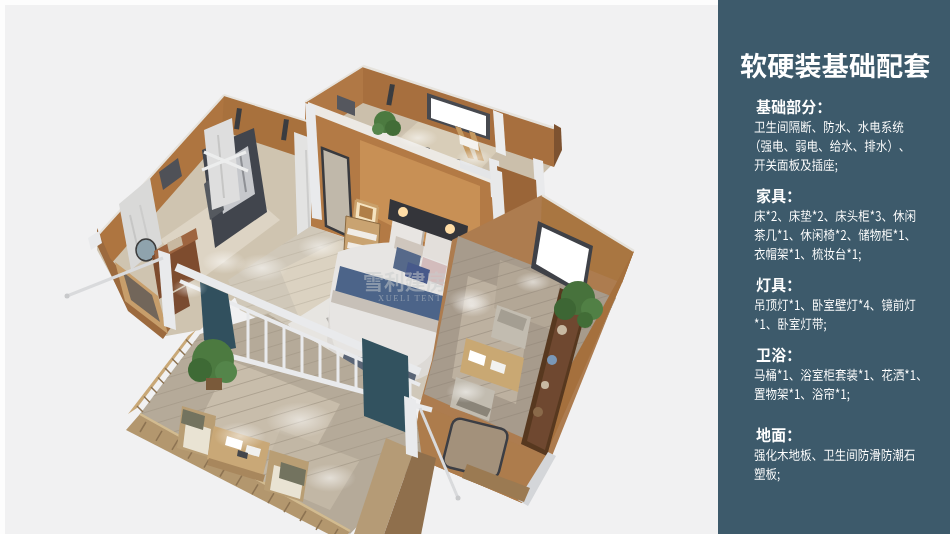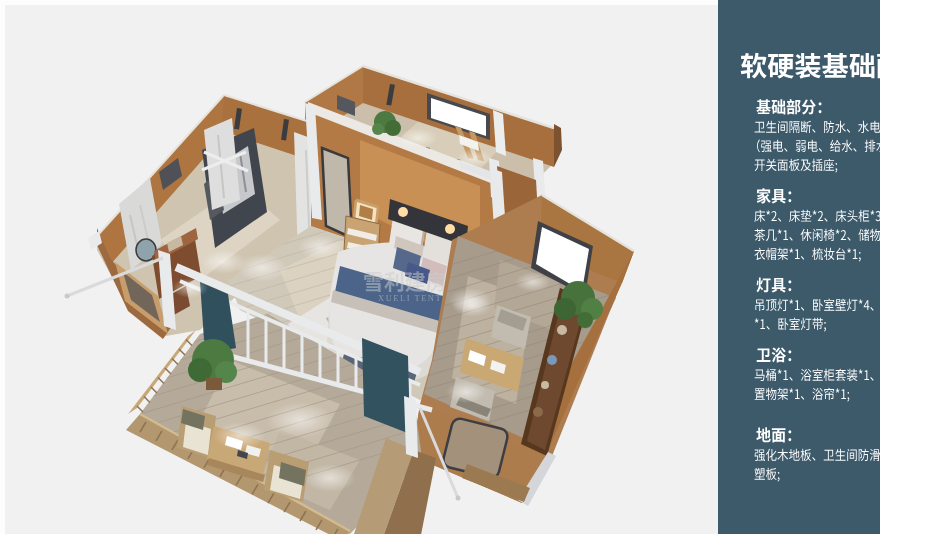--- a/index.html
+++ b/index.html
@@ -1,14 +1,14 @@
 <!DOCTYPE html>
 <html><head><meta charset="utf-8"><style>
 html,body{margin:0;padding:0;background:#fff;font-family:"Liberation Sans",sans-serif;}
-#stage{position:relative;width:880px;height:534px;overflow:hidden;background:#f1f1f2;}
+#stage{position:relative;width:950px;height:534px;overflow:hidden;background:#f1f1f2;}
 </style></head><body>
 <div id="stage">
 <svg width="950" height="534" viewBox="0 0 950 534" xmlns="http://www.w3.org/2000/svg">
 <defs>
         <path id="g0" d="M576 -707H882V-600H576ZM569 -851 684 -834Q673 -747 653 -665Q633 -583 606 -513Q579 -443 542 -391Q532 -400 514 -414Q496 -427 478 -439Q459 -452 446 -459Q480 -505 504 -566Q528 -628 544 -701Q560 -774 569 -851ZM856 -707H872L890 -711L970 -692Q961 -643 950 -590Q938 -538 926 -491Q914 -443 903 -407L807 -430Q816 -463 825 -507Q833 -551 842 -599Q850 -647 856 -690ZM645 -509H759V-459Q759 -404 752 -335Q744 -266 722 -191Q699 -117 651 -44Q604 28 523 91Q514 78 498 63Q483 48 465 33Q448 19 434 10Q507 -45 549 -108Q591 -170 612 -233Q633 -297 639 -356Q645 -414 645 -462ZM752 -374Q769 -294 798 -223Q827 -151 872 -97Q917 -43 981 -12Q968 0 953 18Q937 35 924 54Q910 73 902 89Q832 48 784 -18Q735 -84 704 -170Q673 -256 653 -356ZM40 -741H477V-628H40ZM261 -572H368V87H261ZM26 -188Q83 -194 157 -204Q231 -214 313 -225Q396 -237 477 -248L483 -139Q370 -119 256 -100Q142 -81 51 -67ZM83 -310Q81 -321 74 -340Q67 -359 60 -378Q53 -398 46 -412Q63 -417 76 -437Q89 -457 104 -490Q112 -506 125 -543Q138 -580 154 -629Q170 -678 185 -735Q200 -792 211 -848L327 -825Q308 -743 281 -662Q254 -581 224 -507Q194 -433 165 -373V-371Q165 -371 153 -365Q140 -359 124 -348Q108 -338 95 -328Q83 -318 83 -310ZM83 -310V-404L136 -433H468L467 -325H166Q139 -325 115 -321Q90 -317 83 -310Z"></path>
         <path id="g1" d="M417 -809H961V-702H417ZM523 -228Q574 -128 688 -77Q801 -25 977 -13Q966 -0 952 19Q939 37 928 56Q917 76 909 92Q782 76 689 41Q595 6 530 -55Q464 -116 421 -205ZM625 -754H739V-342Q739 -288 731 -235Q723 -183 704 -135Q684 -87 650 -45Q617 -3 565 31Q512 66 438 90Q432 78 419 60Q406 42 392 25Q378 8 366 -3Q438 -20 485 -45Q532 -71 560 -104Q588 -138 602 -176Q616 -215 621 -257Q625 -299 625 -343ZM538 -400V-337H830V-400ZM538 -546V-484H830V-546ZM432 -635H940V-248H432ZM36 -805H395V-697H36ZM162 -494H395V-33H162V-137H295V-389H162ZM160 -749 270 -725Q252 -629 224 -535Q196 -441 156 -358Q117 -275 65 -213Q63 -229 55 -257Q48 -284 39 -313Q30 -341 21 -358Q75 -429 108 -532Q142 -635 160 -749ZM102 -494H203V42H102Z"></path>
         <path id="g2" d="M425 -289 518 -251Q482 -212 434 -179Q387 -145 331 -118Q275 -91 214 -70Q153 -50 91 -36Q80 -56 61 -81Q43 -107 26 -123Q86 -132 144 -149Q202 -165 255 -186Q308 -208 351 -234Q395 -260 425 -289ZM578 -288Q609 -214 662 -158Q715 -103 793 -67Q871 -31 973 -14Q956 4 936 33Q916 61 906 84Q794 60 712 14Q630 -32 572 -102Q515 -172 477 -267ZM831 -238 916 -174Q885 -154 850 -133Q815 -112 780 -95Q746 -77 716 -64L644 -122Q674 -136 708 -156Q743 -175 775 -197Q807 -219 831 -238ZM45 -324H956V-230H45ZM394 -733H947V-630H394ZM420 -512H926V-409H420ZM248 -850H359V-366H248ZM609 -850H729V-441H609ZM47 -736 116 -804Q149 -783 186 -755Q224 -726 244 -703L171 -628Q159 -644 138 -663Q117 -682 93 -702Q70 -721 47 -736ZM29 -506Q76 -523 141 -549Q207 -576 275 -604L298 -510Q240 -483 180 -457Q119 -430 67 -409ZM220 97 213 13 260 -20 577 -81Q574 -61 571 -32Q568 -3 569 14Q463 35 398 49Q333 63 297 72Q262 80 245 86Q229 92 220 97ZM220 97Q217 84 211 67Q206 49 199 32Q192 16 184 6Q196 2 210 -6Q224 -14 234 -28Q244 -43 244 -65V-165L360 -166V8Q360 8 346 14Q331 19 311 29Q290 38 269 49Q248 61 234 73Q220 85 220 97ZM418 -369 535 -402Q551 -375 565 -343Q580 -311 585 -286L461 -250Q457 -273 444 -307Q432 -341 418 -369Z"></path>
         <path id="g3" d="M86 -774H919V-677H86ZM122 -36H888V62H122ZM294 -634H702V-550H294ZM294 -506H702V-422H294ZM32 -377H968V-279H32ZM260 -196H742V-101H260ZM224 -850H344V-324H224ZM659 -849H782V-323H659ZM437 -259H559V21H437ZM285 -349 386 -312Q354 -259 309 -212Q263 -164 210 -126Q157 -87 100 -62Q91 -76 78 -93Q65 -110 50 -126Q36 -143 23 -153Q76 -173 126 -203Q176 -233 217 -271Q259 -309 285 -349ZM720 -349Q747 -311 787 -275Q828 -240 878 -211Q927 -182 979 -163Q966 -152 951 -136Q936 -119 922 -102Q909 -85 900 -71Q846 -95 795 -133Q744 -171 700 -217Q656 -264 625 -313Z"></path>
         <path id="g4" d="M43 -805H400V-697H43ZM154 -494H380V-33H154V-137H281V-389H154ZM159 -749 268 -725Q250 -630 221 -536Q193 -442 155 -360Q116 -278 63 -216Q61 -232 54 -259Q47 -286 38 -314Q29 -341 21 -358Q74 -429 108 -532Q141 -635 159 -749ZM104 -494H202V42H104ZM437 -751H545V-508H807V-751H921V-402H437ZM620 -845H739V-3H620ZM827 -356H943V86H827ZM416 -358H536V-83H895V33H416Z"></path>
         <path id="g5" d="M598 -500H877V-386H598ZM540 -500H659V-83Q659 -52 667 -44Q675 -36 705 -36Q711 -36 726 -36Q741 -36 759 -36Q777 -36 793 -36Q810 -36 817 -36Q836 -36 846 -47Q855 -59 860 -93Q864 -127 867 -193Q880 -183 899 -174Q918 -164 939 -157Q959 -149 975 -145Q969 -60 954 -12Q939 36 909 56Q879 76 827 76Q819 76 805 76Q791 76 774 76Q757 76 739 76Q722 76 708 76Q694 76 687 76Q631 76 599 63Q568 49 554 14Q540 -20 540 -83ZM537 -804H936V-323H820V-688H537ZM61 -627H481V70H386V-528H153V84H61ZM110 -224H431V-141H110ZM110 -72H431V21H110ZM42 -813H500V-708H42ZM177 -789H255V-549H177ZM295 -789H375V-549H295ZM196 -550H252V-448Q252 -420 247 -387Q243 -355 230 -323Q218 -292 195 -266Q188 -274 174 -286Q161 -298 151 -303Q171 -325 181 -350Q190 -375 193 -401Q196 -426 196 -449ZM286 -550H342V-366Q342 -356 343 -353Q344 -351 349 -351Q351 -351 355 -351Q358 -351 361 -351Q365 -351 367 -351Q378 -351 380 -354Q389 -347 404 -341Q419 -335 432 -332Q427 -311 414 -301Q400 -292 377 -292Q373 -292 366 -292Q360 -292 353 -292Q347 -292 342 -292Q310 -292 298 -306Q286 -320 286 -365Z"></path>

